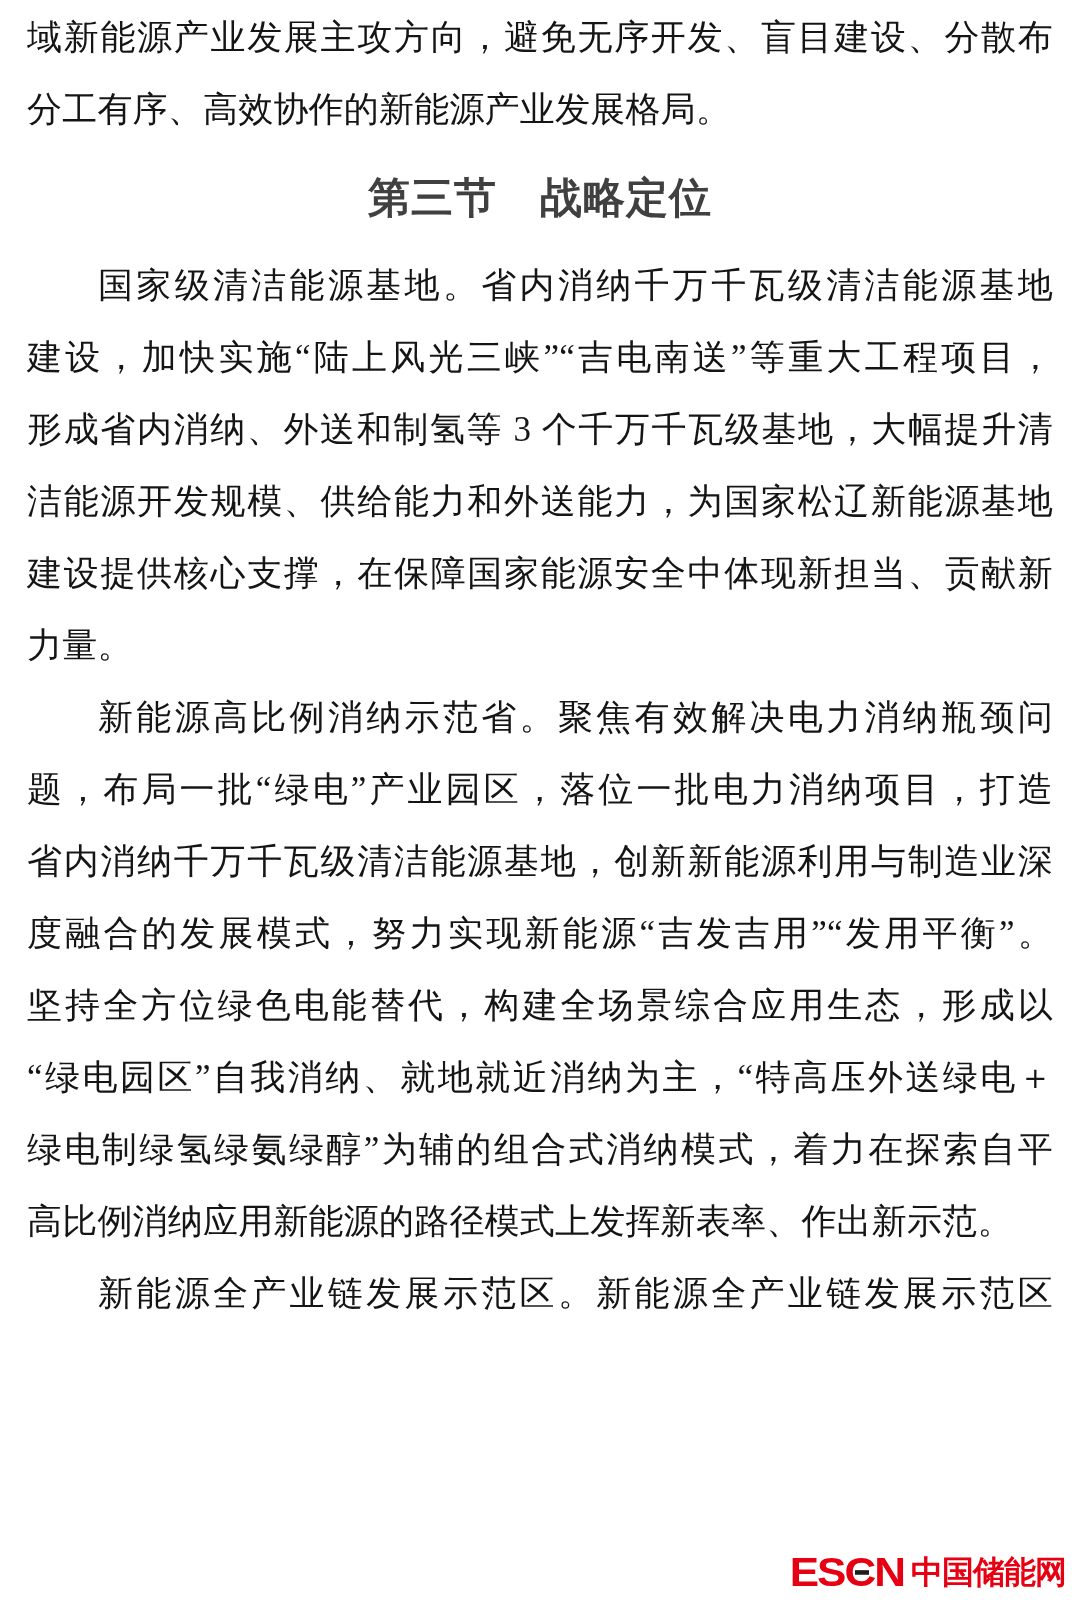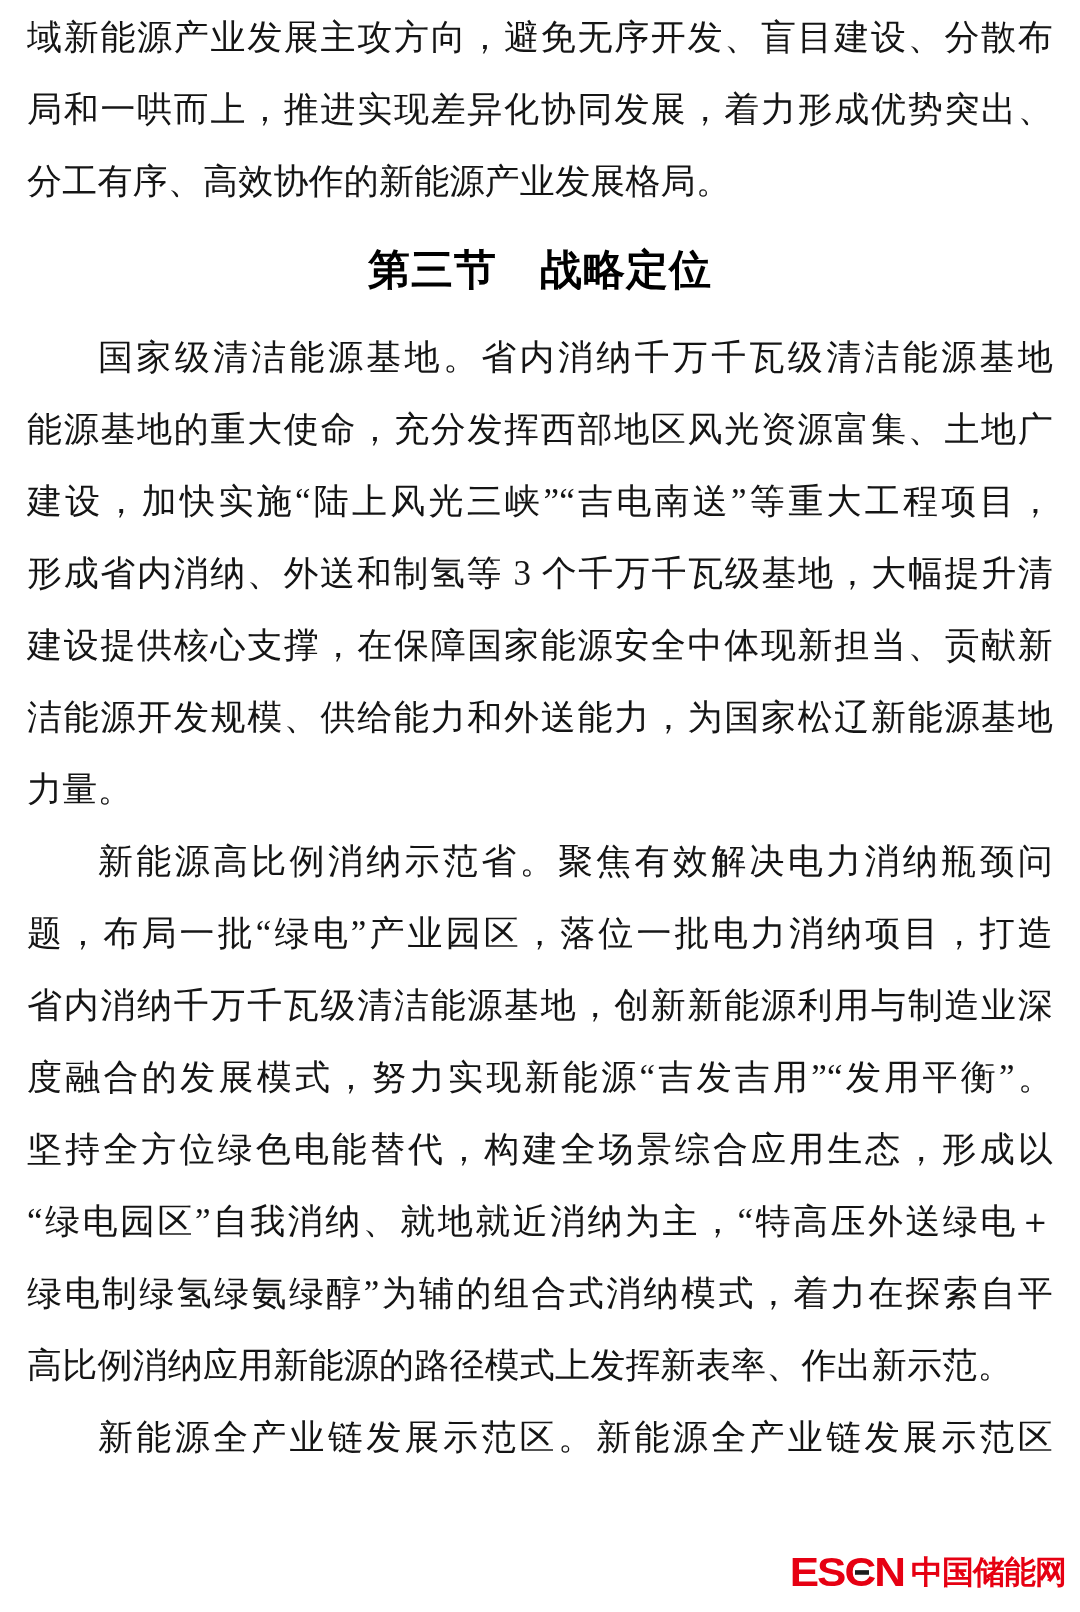--- a/index.html
+++ b/index.html
@@ -39,21 +39,21 @@
     font-weight: 400;
   }
   .heading {
     height: 72px;
     line-height: 72px;
     margin: 16px 0;
     font-size: 42px;
     font-weight: 700;
     text-align: center;
     text-align-last: center;
-    color: #000000;
+    color: #404040;
     font-family: "Liberation Sans", "DejaVu Sans", sans-serif;
     letter-spacing: 1px;
   }
   .logo {
     position: absolute;
     right: 14px;
     top: 1550px;
     display: flex;
     align-items: center;
     color: #e60012;
@@ -85,31 +85,29 @@
     letter-spacing: -1px;
   }
 </style>
 </head>
 <body>
 
 <div class="page">
   <div class="textblock">
 
     <div class="line">域新能源产业发展主攻方向，避免无序开发、盲目建设、分散布</div>
-    <div class="line">局和一哄而上，推进实现差异化协同发展，着力形成优势突出、</div>
     <div class="line lastline">分工有序、高效协作的新能源产业发展格局。</div>
 
     <div class="heading">第三节　战略定位</div>
 
     <div class="line firstline"><span class="lead">国家级清洁能源基地。</span><span>省内消纳千万千瓦级清洁能源基地</span></div>
-    <div class="line">能源基地的重大使命，充分发挥西部地区风光资源富集、土地广</div>
     <div class="line">建设，加快实施“陆上风光三峡”“吉电南送”等重大工程项目，</div>
     <div class="line">形成省内消纳、外送和制氢等 3 个千万千瓦级基地，大幅提升清</div>
+    <div class="line">洁能源开发规模、供给能力和外送能力，为国家松辽新能源基地</div>
     <div class="line">建设提供核心支撑，在保障国家能源安全中体现新担当、贡献新</div>
-    <div class="line">洁能源开发规模、供给能力和外送能力，为国家松辽新能源基地</div>
     <div class="line lastline">力量。</div>
 
     <div class="line firstline"><span class="lead">新能源高比例消纳示范省。</span><span>聚焦有效解决电力消纳瓶颈问</span></div>
     <div class="line">题，布局一批“绿电”产业园区，落位一批电力消纳项目，打造</div>
     <div class="line">省内消纳千万千瓦级清洁能源基地，创新新能源利用与制造业深</div>
     <div class="line">度融合的发展模式，努力实现新能源“吉发吉用”“发用平衡”。</div>
     <div class="line">坚持全方位绿色电能替代，构建全场景综合应用生态，形成以</div>
     <div class="line">“绿电园区”自我消纳、就地就近消纳为主，“特高压外送绿电＋</div>
     <div class="line">绿电制绿氢绿氨绿醇”为辅的组合式消纳模式，着力在探索自平衡、</div>
     <div class="line lastline">高比例消纳应用新能源的路径模式上发挥新表率、作出新示范。</div>

